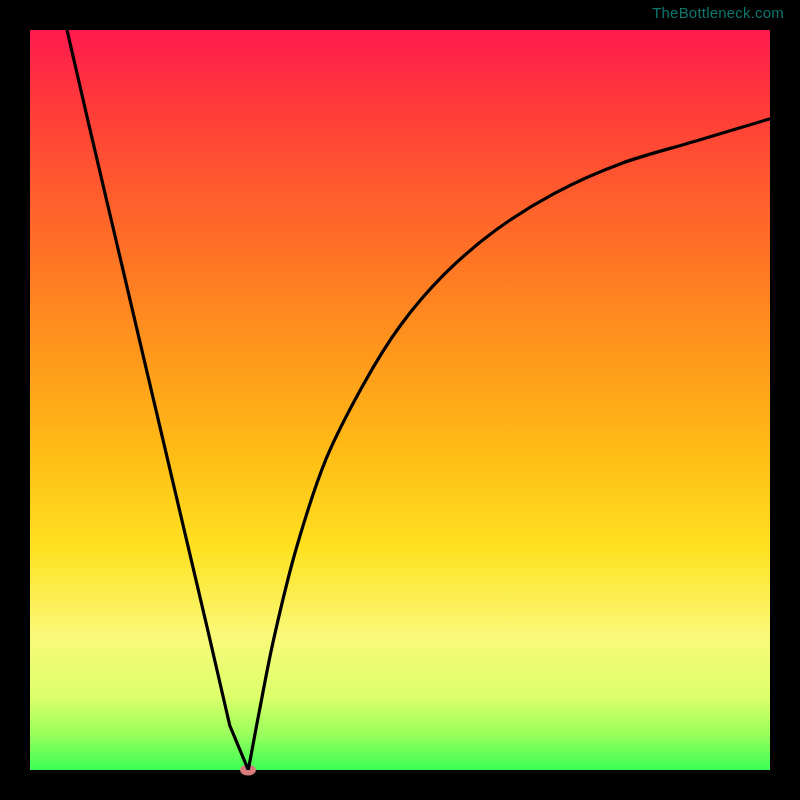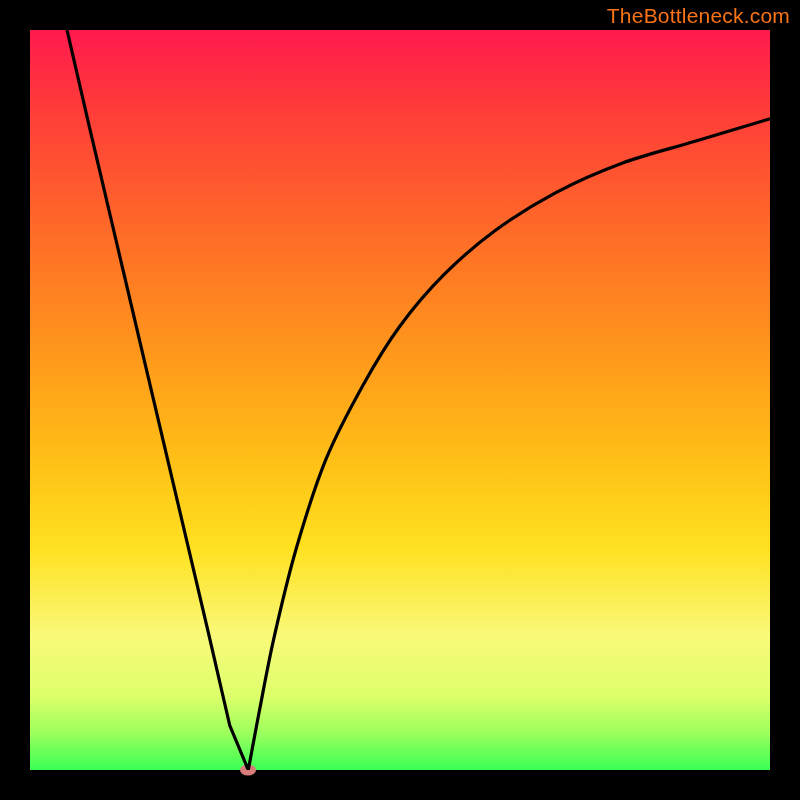--- a/index.html
+++ b/index.html
@@ -13,23 +13,23 @@
   }
   .frame {
     position: relative;
     width: 800px;
     height: 800px;
     background: #000;
   }
   .watermark {
     position: absolute;
     top: 4px;
-    right: 10px;
-    color: #f97316;
-    font-size: 21px;
+    right: 16px;
+    color: #0f766e;
+    font-size: 15px;
     font-weight: 500;
     letter-spacing: 0.2px;
     z-index: 30;
   }
   .plot {
     position: absolute;
     left: 30px;
     top: 30px;
     width: 740px;
     height: 740px;

